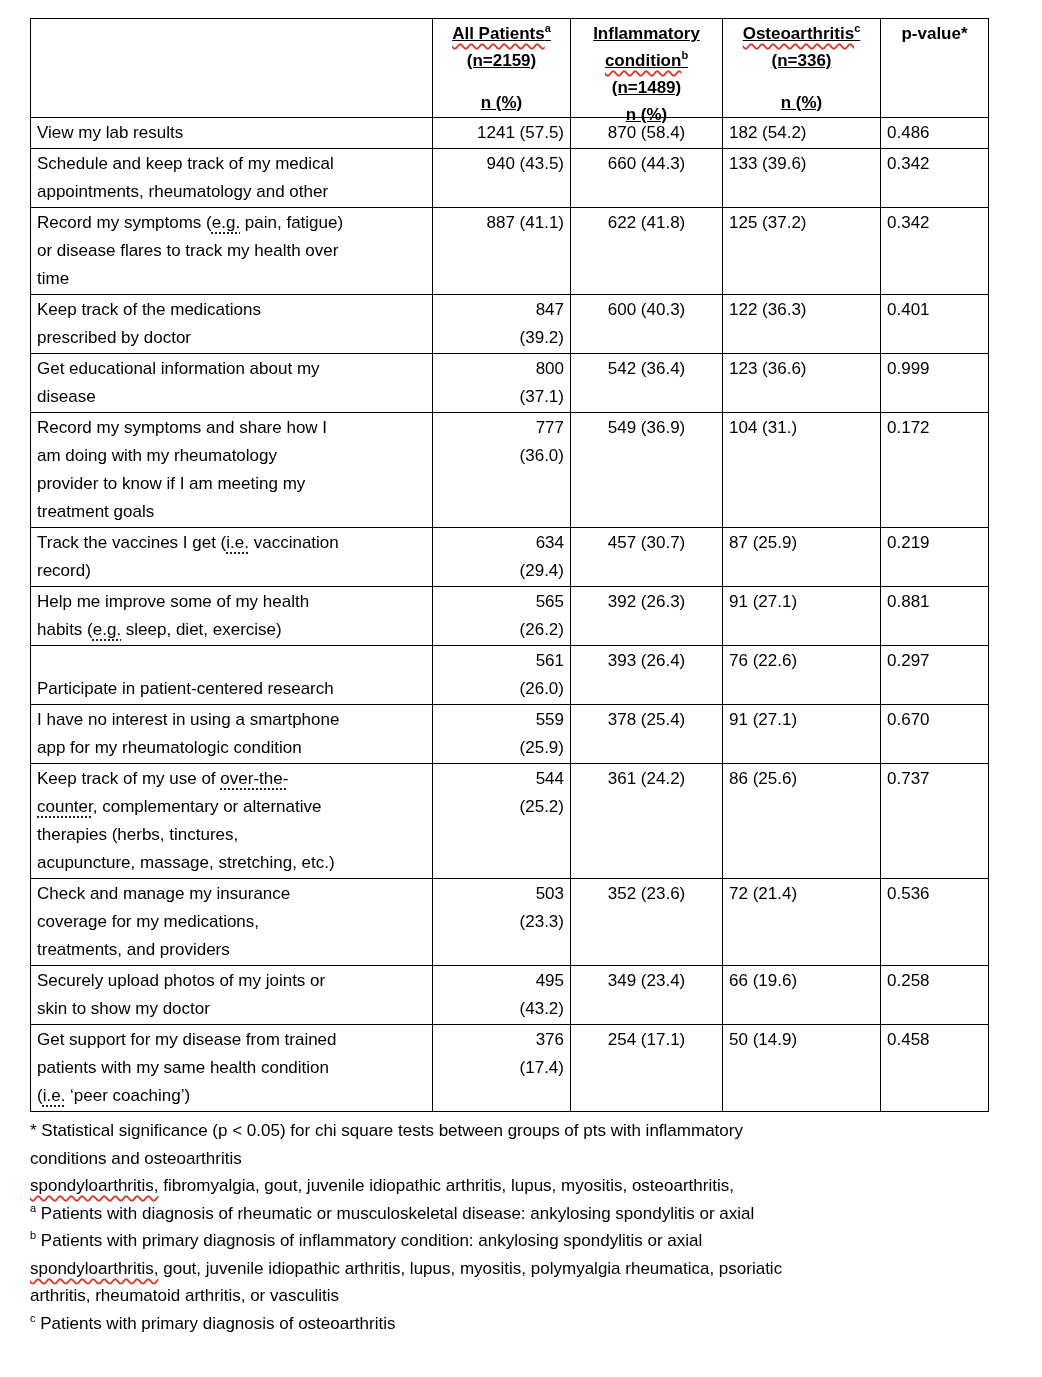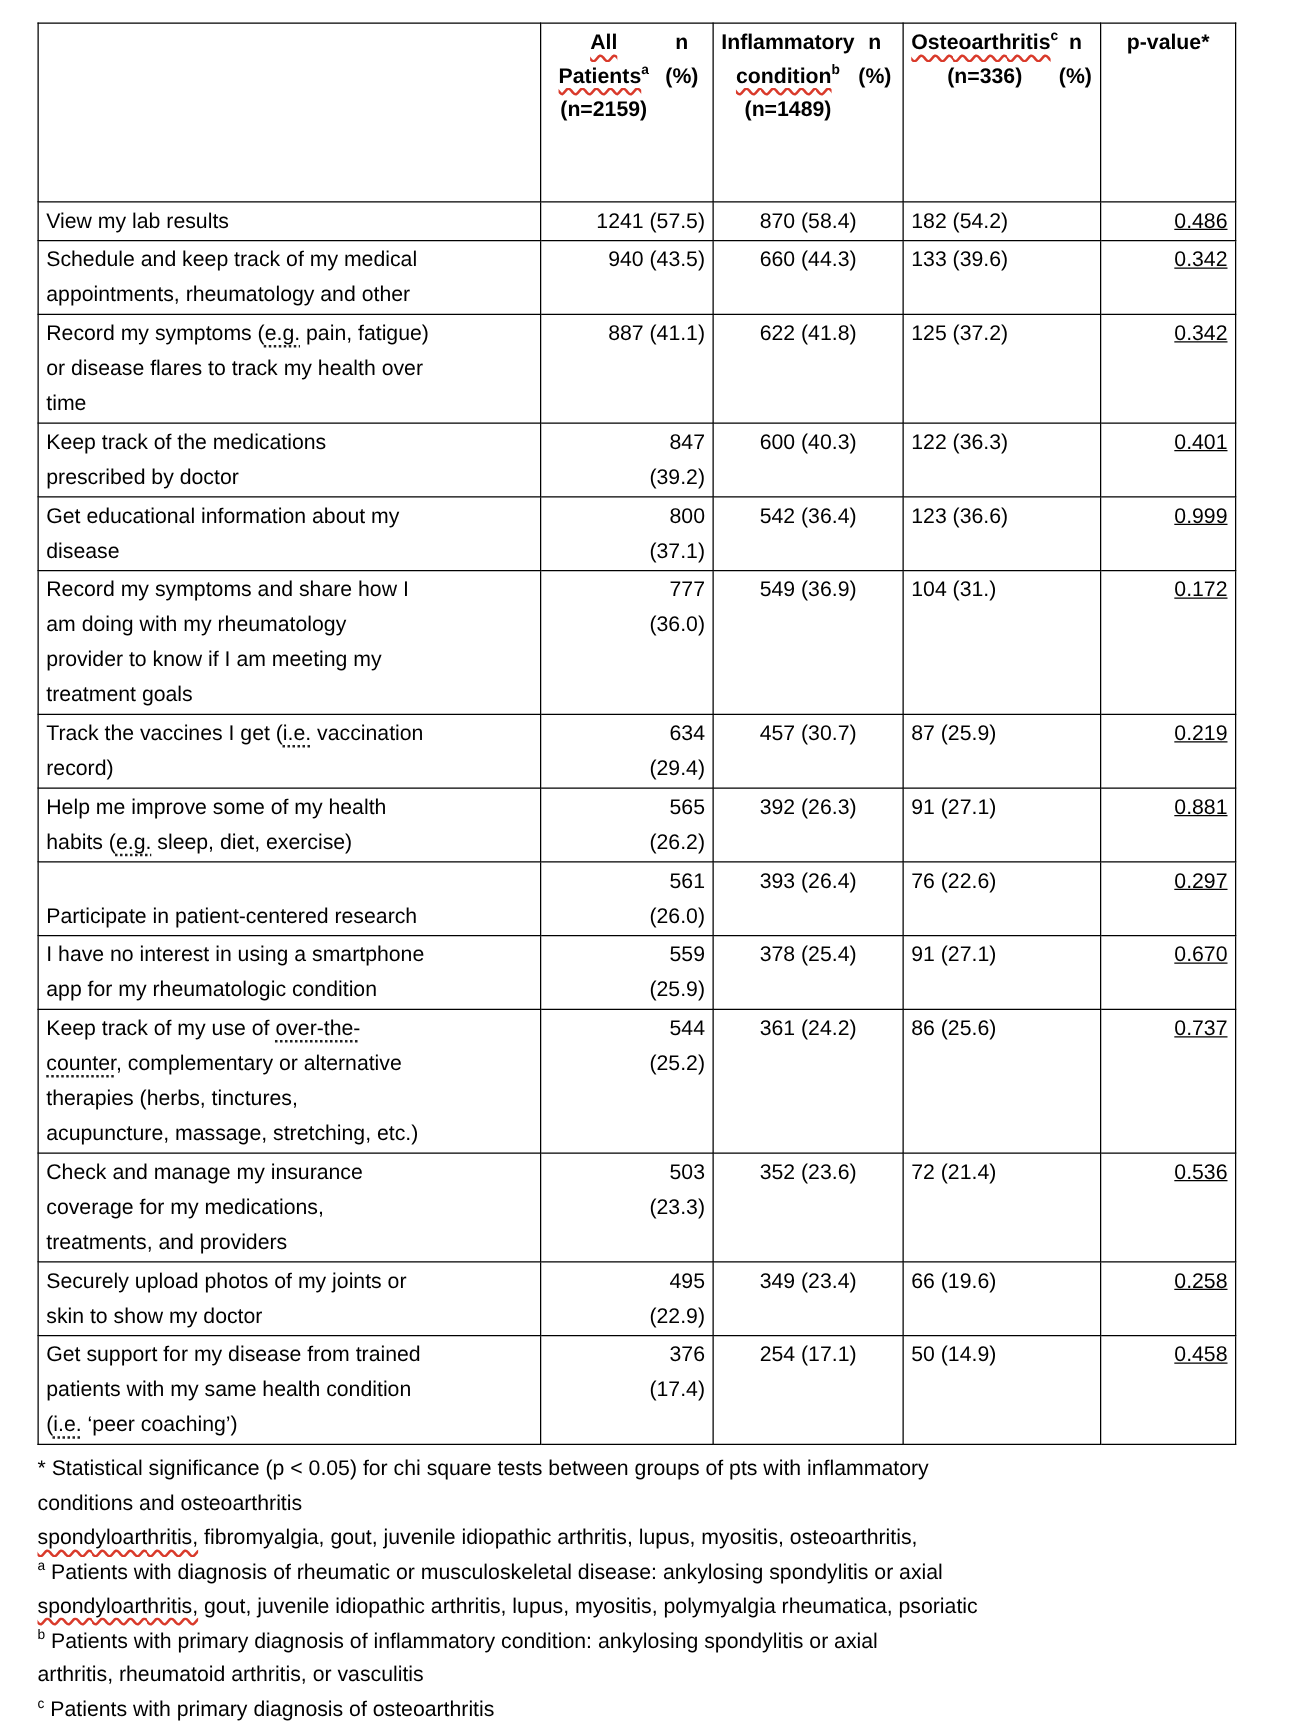--- a/index.html
+++ b/index.html
@@ -29,29 +29,30 @@
     line-height: 28px;
     vertical-align: top;
   }
   table.results th {
     font-weight: bold;
     text-align: center;
     line-height: 27px;
   }
   .hd-flex {
     display: flex;
-    flex-direction: row;
+    flex-direction: column;
     justify-content: space-between;
-    height: 140px;
+    height: 96px;
+    text-decoration: underline;
   }
   td.c-label { text-align: left; padding-left: 9px; padding-right: 8px; }
   td.c-all   { text-align: right; vertical-align: bottom; }
   td.c-infl  { text-align: center; }
   td.c-osteo { text-align: left; }
-  td.c-p     { text-align: right; text-decoration: underline; }
+  td.c-p     { text-align: left; }
   tr.vb td.c-label { vertical-align: bottom; margin-left: 47px; }
   .ln { white-space: nowrap; }
   sup {
     font-size: 11px;
     line-height: 0;
     vertical-align: super;
   }
   
   .sq {
     text-decoration: underline;
@@ -353,21 +354,21 @@
             <div class="ln"><span>0.536</span></div>
           </td>
         </tr>
         <tr>
           <td class="c-label">
             <div class="ln"><span>Securely upload photos of my joints or</span></div>
             <div class="ln"><span>skin to show my doctor</span></div>
           </td>
           <td class="c-all">
             <div class="ln"><span>495</span></div>
-            <div class="ln"><span>(22.9)</span></div>
+            <div class="ln"><span>(43.2)</span></div>
           </td>
           <td class="c-infl">
             <div class="ln"><span>349 (23.4)</span></div>
           </td>
           <td class="c-osteo">
             <div class="ln"><span>66 (19.6)</span></div>
           </td>
           <td class="c-p">
             <div class="ln"><span>0.258</span></div>
           </td>
@@ -393,19 +394,19 @@
           </td>
         </tr>
       </tbody>
   </table>
 
   <div class="footnotes" id="footnotes">
       <div class="fn-line"><span>* Statistical significance (p &lt; 0.05) for chi square tests between groups of pts with inflammatory</span></div>
       <div class="fn-line"><span>conditions and osteoarthritis</span></div>
       <div class="fn-line"><span class="sq">spondyloarthritis,</span><span> fibromyalgia, gout, juvenile idiopathic arthritis, lupus, myositis, osteoarthritis,</span></div>
       <div class="fn-line"><sup>a</sup><span> Patients with diagnosis of rheumatic or musculoskeletal disease: ankylosing spondylitis or axial</span></div>
+      <div class="fn-line"><sup>b</sup><span> Patients with primary diagnosis of inflammatory condition: ankylosing spondylitis or axial</span></div>
       <div class="fn-line"><span class="sq">spondyloarthritis,</span><span> gout, juvenile idiopathic arthritis, lupus, myositis, polymyalgia rheumatica, psoriatic</span></div>
-      <div class="fn-line"><sup>b</sup><span> Patients with primary diagnosis of inflammatory condition: ankylosing spondylitis or axial</span></div>
       <div class="fn-line"><span>arthritis, rheumatoid arthritis, or vasculitis</span></div>
       <div class="fn-line"><sup>c</sup><span> Patients with primary diagnosis of osteoarthritis</span></div>
     </div>
 
 </div>
 
 </body></html>

